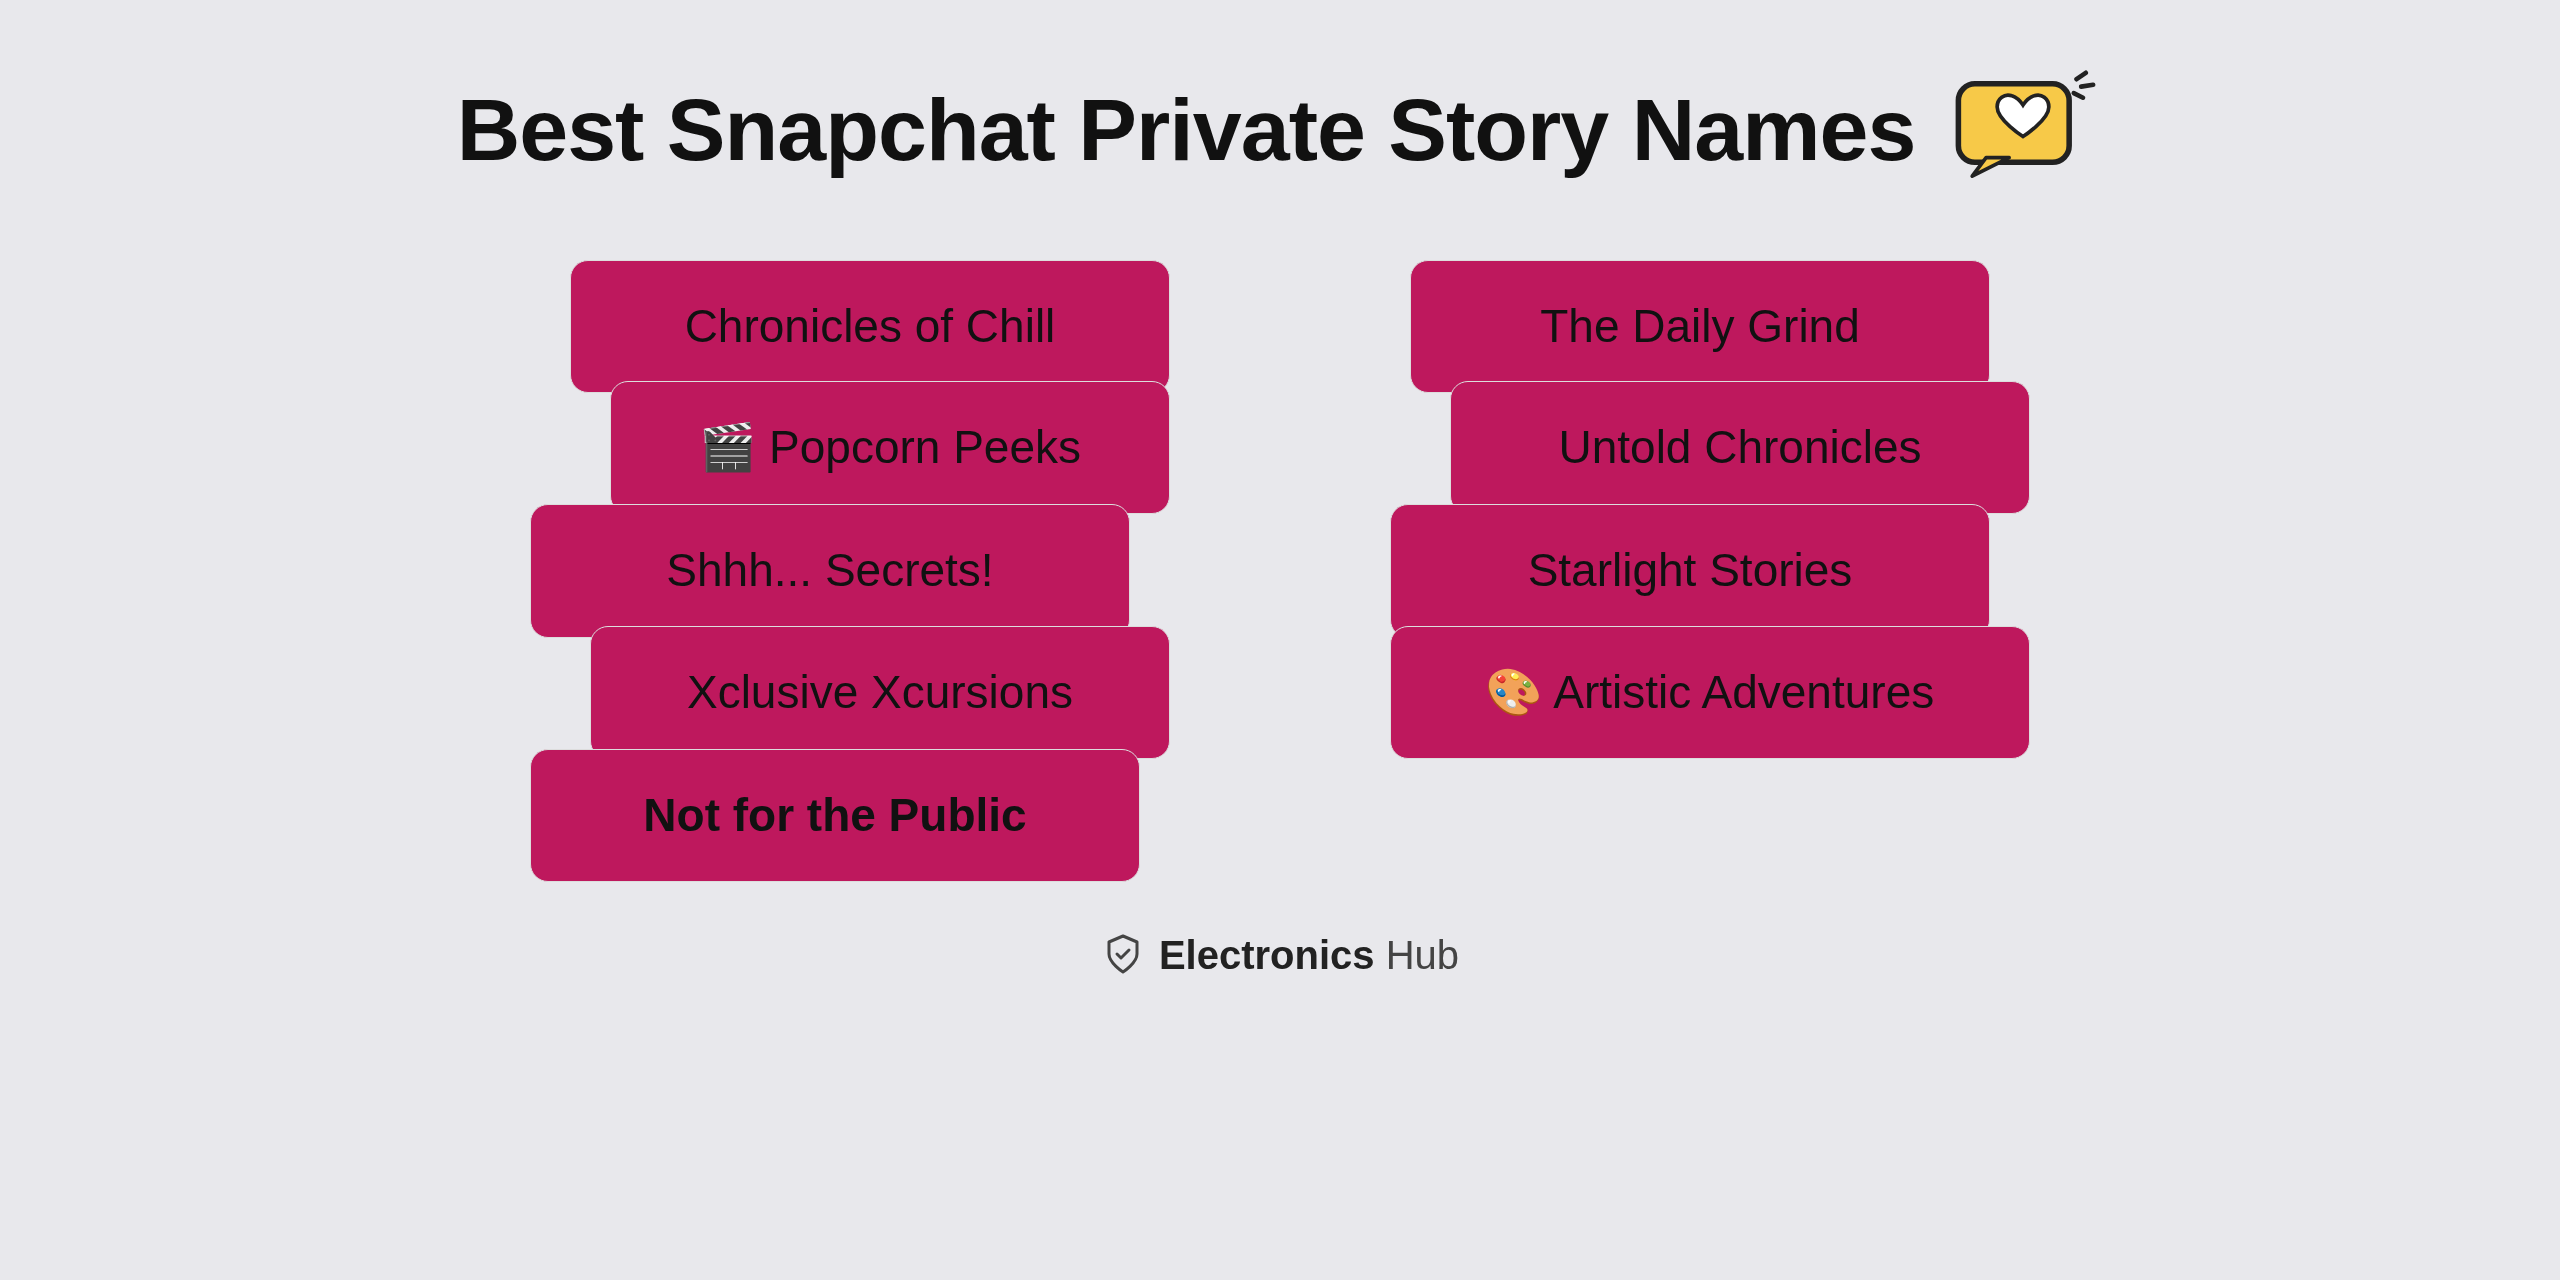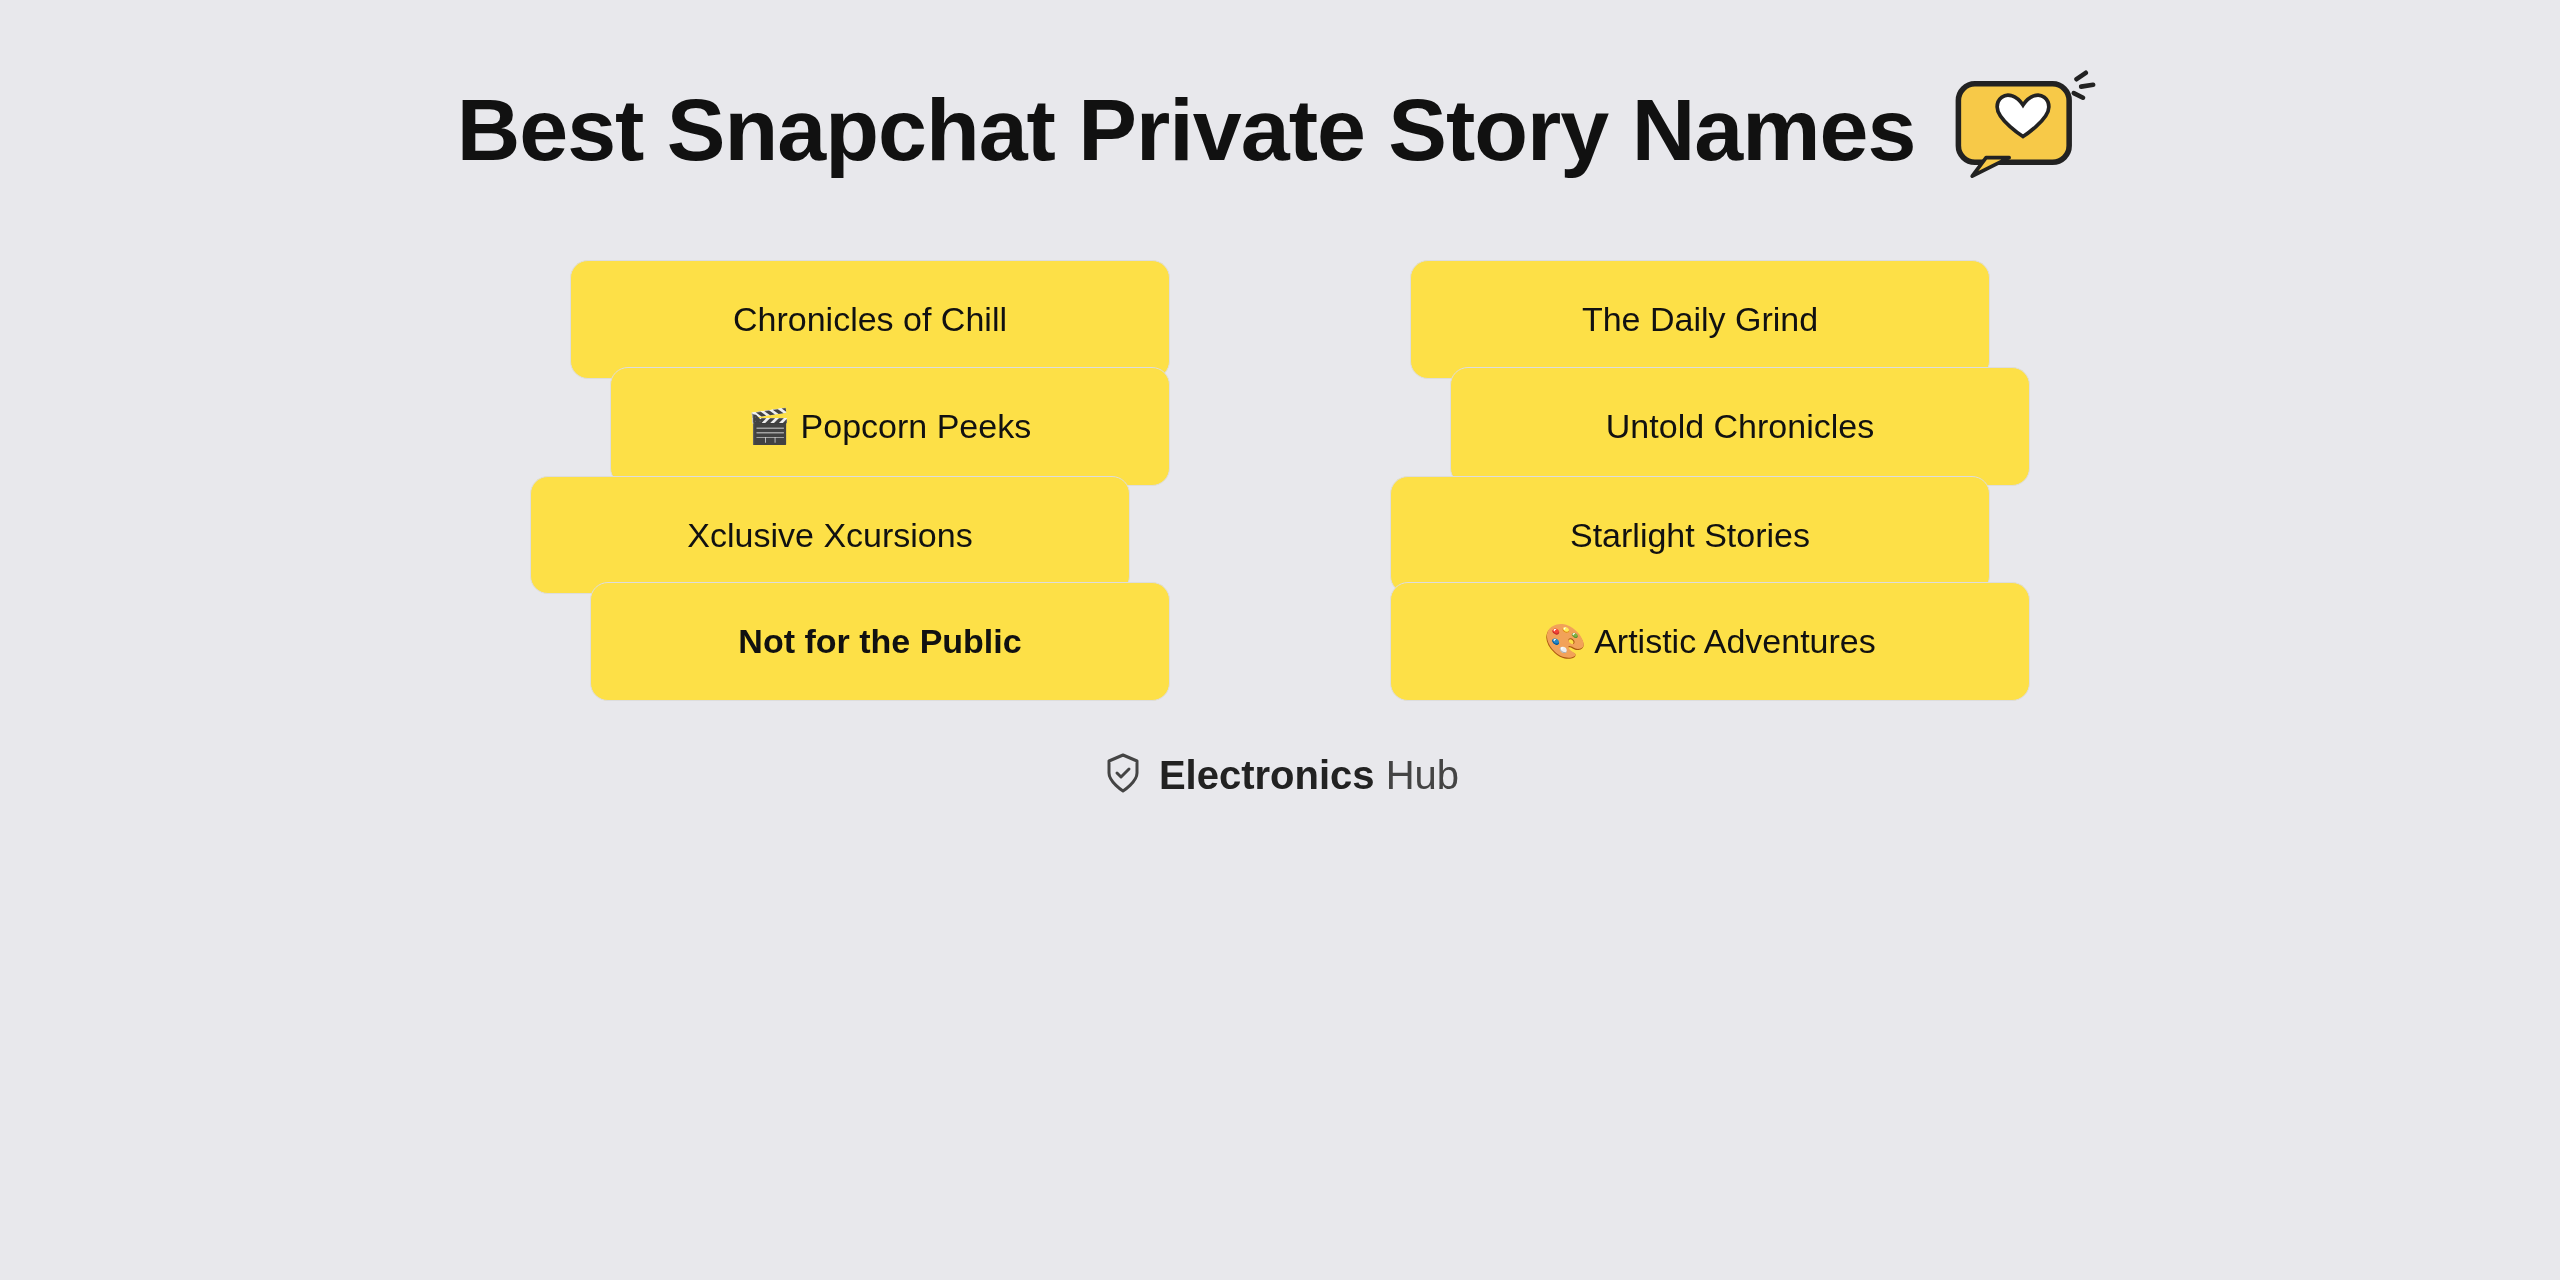--- a/index.html
+++ b/index.html
@@ -52,24 +52,24 @@
     }
 
     .column {
       display: flex;
       flex-direction: column;
       gap: 0px;
       width: 640px;
     }
 
     .card {
-      background: #fde047;
+      background: #be185d;
       border-radius: 18px;
       padding: 38px 50px;
-      font-size: 34px;
+      font-size: 46px;
       font-weight: 700;
       color: #111;
       text-align: center;
       border: 1.5px solid #ddd;
       position: relative;
       line-height: 1.2;
     }
 
     
     .left-col .card:nth-child(1) { margin-left: 40px; margin-right: 0; }
@@ -147,20 +147,23 @@
 </div>
 
 <div class="main-content">
 
   <div class="column left-col">
     <div class="card card-normal">
       <span>Chronicles of Chill</span>
     </div>
     <div class="card card-normal">
       <span>🎬 Popcorn Peeks</span>
+    </div>
+    <div class="card card-normal">
+      <span>Shhh... Secrets!</span>
     </div>
     <div class="card card-normal">
       <span>Xclusive Xcursions</span>
     </div>
     <div class="card card-bold">
       <span>Not for the Public</span>
     </div>
   </div>
 
   <div class="column right-col">

